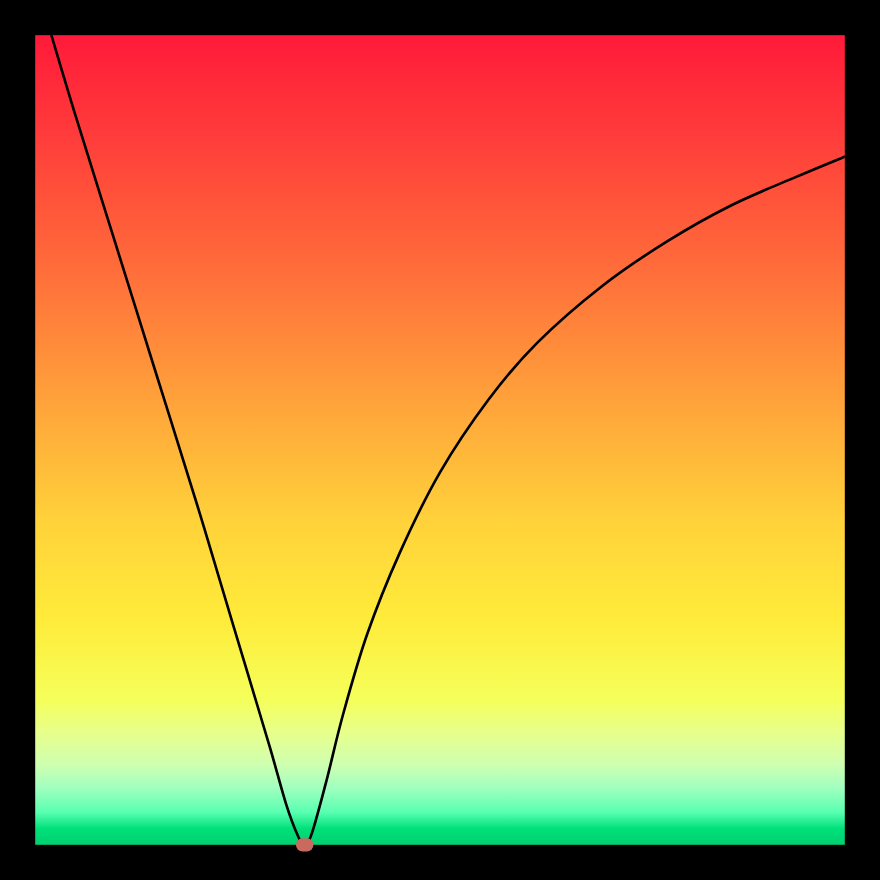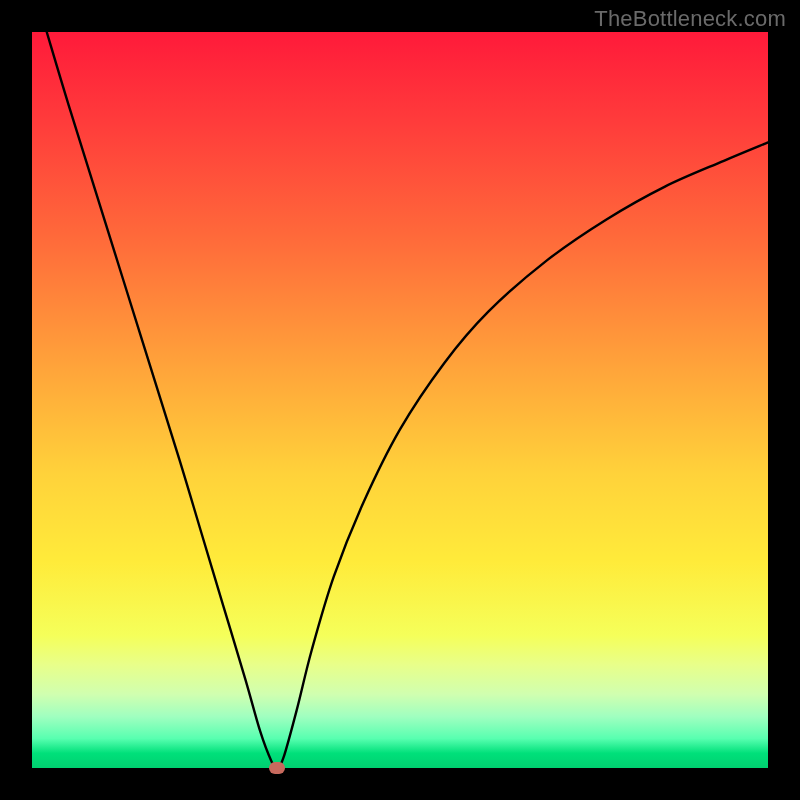--- a/index.html
+++ b/index.html
@@ -63,21 +63,20 @@
     font-weight: 500;
     letter-spacing: 0.2px;
     user-select: none;
   }
 </style>
 </head>
 <body>
 
 <div class="frame">
 
-  <div class="watermark">TheBottleneck.com</div>
 
   <div class="plot">
     <svg class="curve-svg" viewBox="0 0 736 736" preserveAspectRatio="none">
       <path fill="none" stroke="#000" stroke-width="2.4" stroke-linejoin="round" stroke-linecap="round" d="M 14.72 0.00 C 18.40 12.27, 26.99 41.71, 36.80 73.60 C 46.61 105.49, 61.33 152.11, 73.60 191.36 C 85.87 230.61, 98.13 269.87, 110.40 309.12 C 122.67 348.37, 137.39 394.99, 147.20 426.88 C 157.01 458.77, 161.92 475.95, 169.28 500.48 C 176.64 525.01, 184.00 549.55, 191.36 574.08 C 198.72 598.61, 207.31 626.83, 213.44 647.68 C 219.57 668.53, 223.87 685.71, 228.16 699.20 C 232.45 712.69, 236.38 722.51, 239.20 728.64 C 242.02 734.77, 243.00 736.61, 245.09 736.00 C 247.17 735.39, 248.40 734.77, 251.71 724.96 C 255.02 715.15, 260.30 694.91, 264.96 677.12 C 269.62 659.33, 273.55 640.32, 279.68 618.24 C 285.81 596.16, 293.17 569.17, 301.76 544.64 C 310.35 520.11, 320.16 495.57, 331.20 471.04 C 342.24 446.51, 354.51 420.75, 368.00 397.44 C 381.49 374.13, 397.44 350.83, 412.16 331.20 C 426.88 311.57, 439.15 296.85, 456.32 279.68 C 473.49 262.51, 495.57 243.49, 515.20 228.16 C 534.83 212.83, 554.45 199.95, 574.08 187.68 C 593.71 175.41, 613.33 164.37, 632.96 154.56 C 652.59 144.75, 674.67 136.16, 691.84 128.80 C 709.01 121.44, 728.64 113.47, 736.00 110.40" id="curvePath"></path>
     </svg>
     <div class="marker" id="minMarker" style="left: 245.088px; top: 736px;"></div>
   </div>
 
 </div>
 

